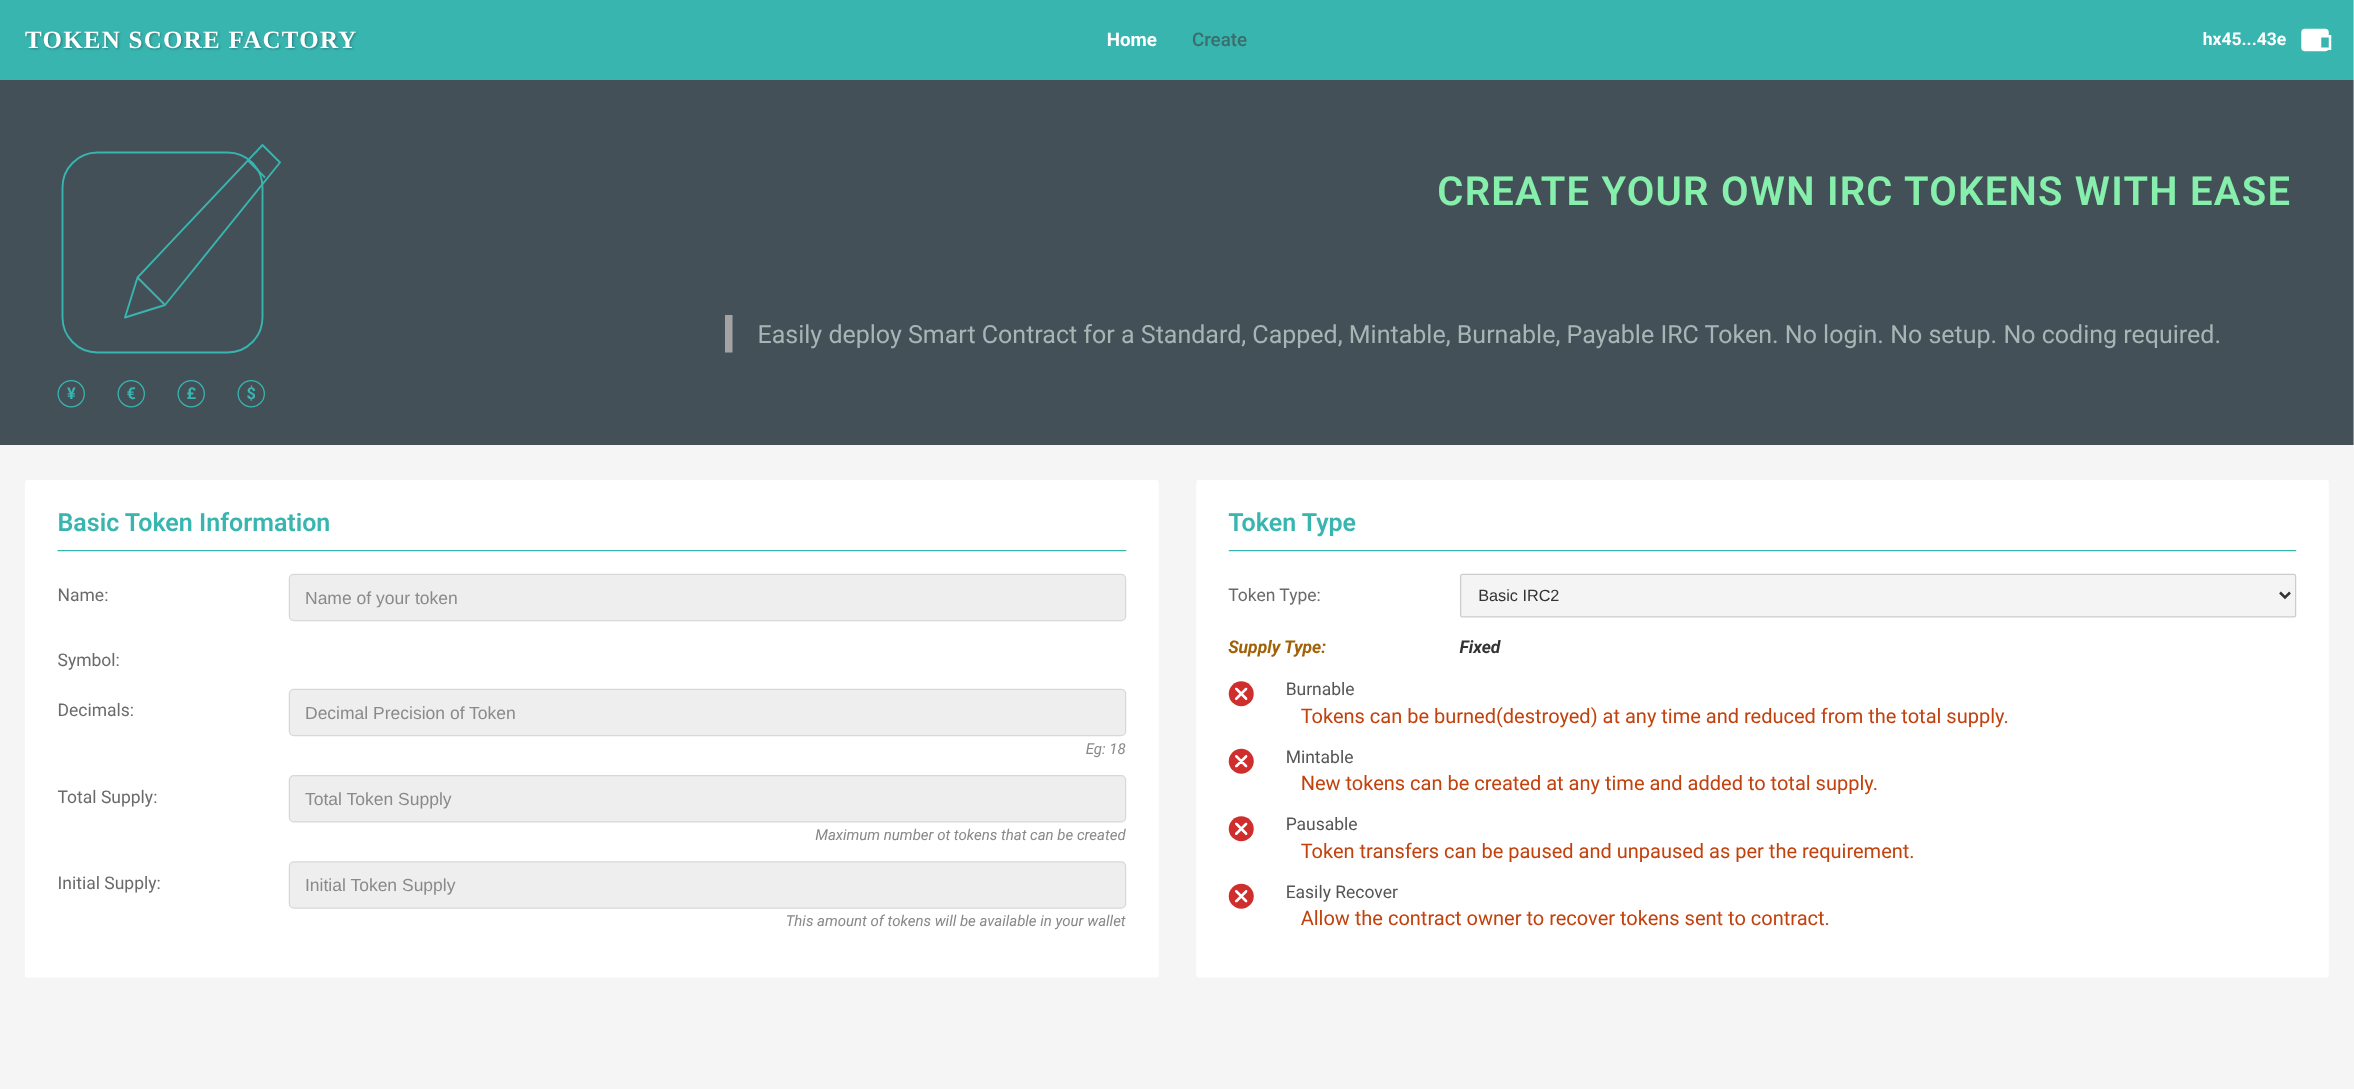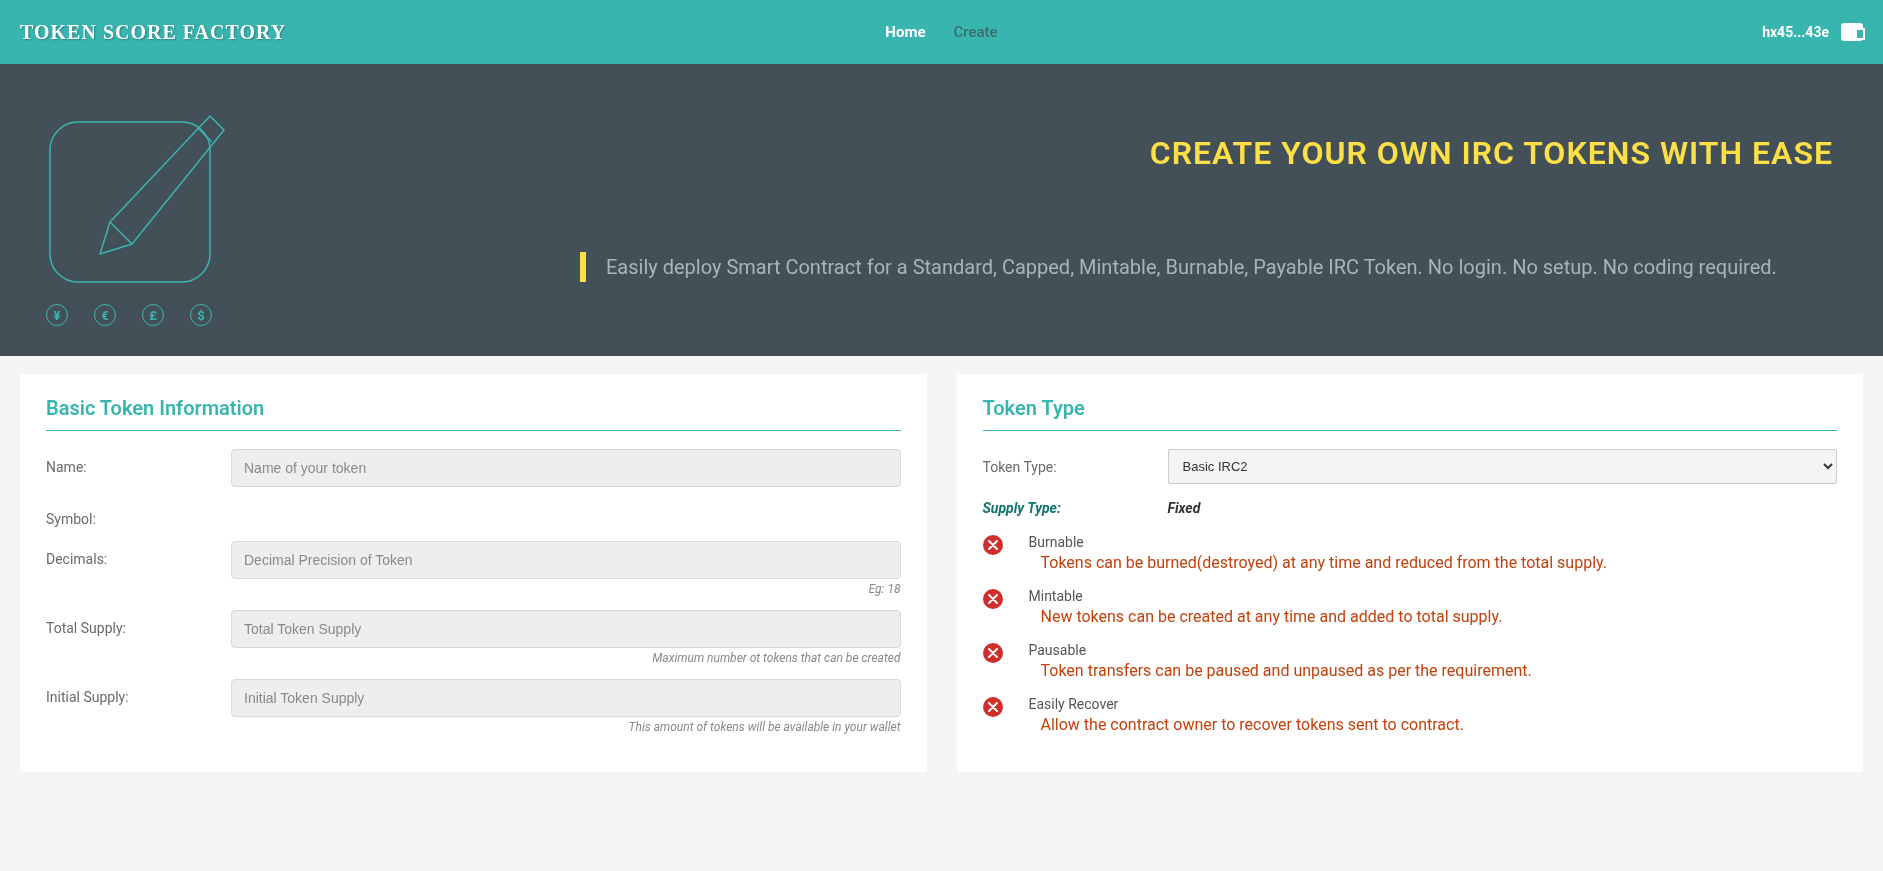--- a/index.html
+++ b/index.html
@@ -16,43 +16,43 @@
 .wallet-icon { width: 22px; height: 18px; background: white; border-radius: 3px; position: relative; }
 .wallet-icon::after { content: ""; position: absolute; right: -2px; top: 5px; width: 6px; height: 8px; background: #39b5b0; border-radius: 2px 0 0 2px; border: 2px solid white; }
 
 
 .hero { background: #445058; padding: 40px 40px 30px 40px; display: flex; gap: 40px; }
 .hero-icon-col { flex: 0 0 220px; }
 .pencil-box { width: 190px; height: 190px; position: relative; }
 .currency-row { display: flex; gap: 26px; margin-top: 10px; padding-left: 6px; }
 .currency-circle { width: 22px; height: 22px; border: 1.5px solid #39b5b0; border-radius: 50%; display: flex; align-items: center; justify-content: center; color: #39b5b0; font-size: 13px; font-weight: bold; }
 .hero-text { flex: 1; text-align: right; padding-right: 10px; }
-.hero-title { color: #fde047; font-size: 32px; font-weight: 600; letter-spacing: 1px; margin-top: 30px; }
-.hero-quote { margin-top: 80px; border-left: 6px solid #fde047; padding-left: 20px; text-align: left; color: #a9b5b5; font-size: 20px; line-height: 1.5; margin-left: 280px; }
-
-
-.cards { display: flex; gap: 30px; padding: 18px 20px; }
+.hero-title { color: #86efac; font-size: 32px; font-weight: 600; letter-spacing: 1px; margin-top: 30px; }
+.hero-quote { margin-top: 80px; border-left: 6px solid #a3a3a3; padding-left: 20px; text-align: left; color: #a9b5b5; font-size: 20px; line-height: 1.5; margin-left: 280px; }
+
+
+.cards { display: flex; gap: 30px; padding: 28px 20px; }
 .card { background: white; flex: 1; padding: 22px 26px; border-radius: 2px; }
 .card-title { color: #39b5b0; font-size: 20px; font-weight: 600; padding-bottom: 10px; border-bottom: 1px solid #39b5b0; margin-bottom: 18px; }
 
 
 .form-row { display: flex; align-items: flex-start; margin-bottom: 14px; }
 .form-label { width: 185px; padding-top: 10px; color: #6a6a6a; font-size: 14px; }
 .form-field { flex: 1; }
 .form-input { width: 100%; padding: 10px 12px; background: #eeeeee; border: 1px solid #d8d8d8; border-radius: 4px; font-size: 14px; color: #333; }
 .form-input::placeholder { color: #8a8a8a; }
 .form-hint { text-align: right; font-style: italic; color: #888; font-size: 12px; margin-top: 3px; }
 
 
 .type-row { display: flex; align-items: center; margin-bottom: 16px; }
 .type-label { width: 185px; color: #6a6a6a; font-size: 14px; }
 .type-field { flex: 1; }
 .select { width: 100%; padding: 8px 10px; background: #f4f4f4; border: 1px solid #ccc; border-radius: 2px; font-size: 13px; color: #333; }
 .supply-row { display: flex; margin-bottom: 18px; }
-.supply-label { width: 185px; font-style: italic; font-weight: bold; color: #0f766e; font-size: 14px; }
+.supply-label { width: 185px; font-style: italic; font-weight: bold; color: #a16207; font-size: 14px; }
 .supply-val { font-style: italic; font-weight: bold; color: #333; font-size: 14px; }
 
 .feature { display: flex; gap: 26px; margin-bottom: 16px; }
 .feature-badge { width: 20px; height: 20px; background: #d02d2d; border-radius: 50%; display: flex; align-items: center; justify-content: center; flex-shrink: 0; margin-top: 1px; }
 .feature-badge svg { width: 10px; height: 10px; }
 .feature-body { flex: 1; }
 .feature-name { color: #555; font-size: 14px; margin-bottom: 3px; }
 .feature-desc { color: #c2410c; font-size: 16px; padding-left: 12px; }
 </style>
 </head>

